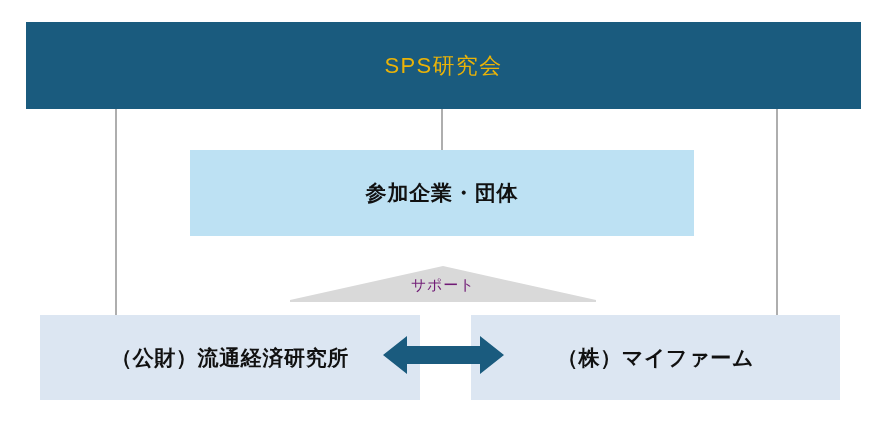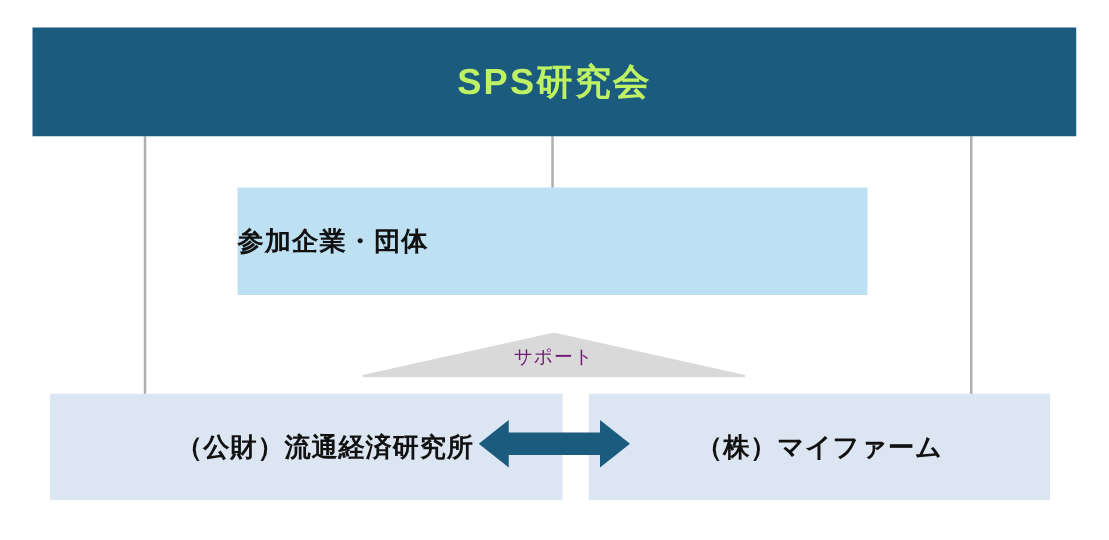--- a/index.html
+++ b/index.html
@@ -35,36 +35,37 @@
     left: 26px;
     top: 22px;
     width: 835px;
     height: 87px;
     background: #1a5b7e;
     display: flex;
     align-items: center;
     justify-content: center;
   }
   .top-banner-label {
-    color: #bef264;
-    font-size: 29px;
-    font-weight: bold;
+    color: #eab308;
+    font-size: 22px;
+    font-weight: normal;
     letter-spacing: 0.06em;
   }
 
   
   .participants-box {
     position: absolute;
     left: 190px;
     top: 150px;
     width: 504px;
     height: 86px;
     background: #bde1f3;
     display: flex;
     align-items: center;
+    justify-content: center;
     font-family: Liberation Mono, monospace;
   }
   .participants-label {
     color: #111111;
     font-size: 21px;
     font-weight: bold;
     letter-spacing: 0.04em;
   }
 
   
@@ -91,21 +92,21 @@
   
   .org-box {
     position: absolute;
     top: 315px;
     height: 85px;
     background: #dce6f2;
     display: flex;
     align-items: center;
     justify-content: center;
   }
-  .org-box-left  { left: 40px;  width: 380px; padding-left: 30px; }
+  .org-box-left  { left: 40px;  width: 380px; }
   .org-box-right { left: 471px; width: 369px; }
   .org-box-label {
     color: #111111;
     font-size: 21px;
     font-weight: bold;
     letter-spacing: 0.03em;
   }
 
   
   .secretariat-arrow {

